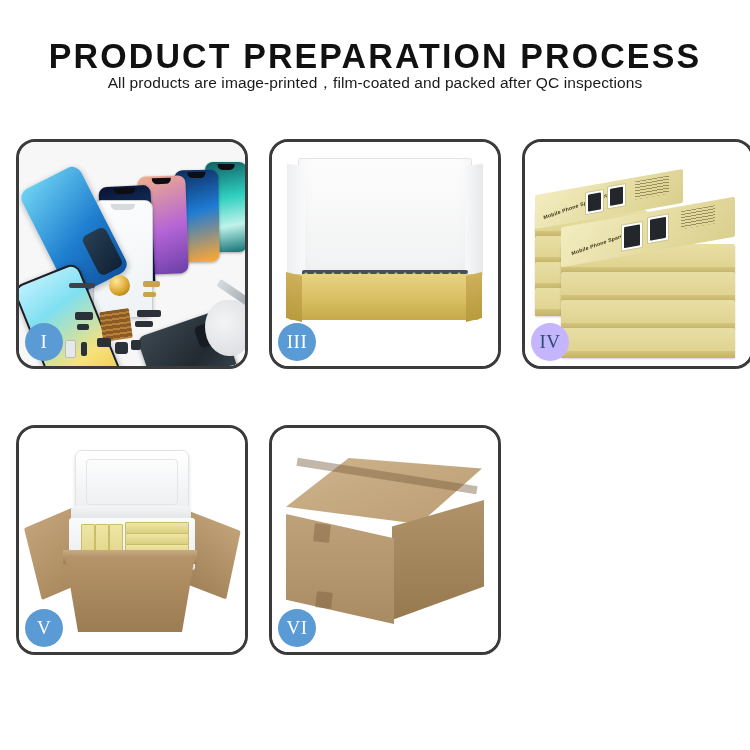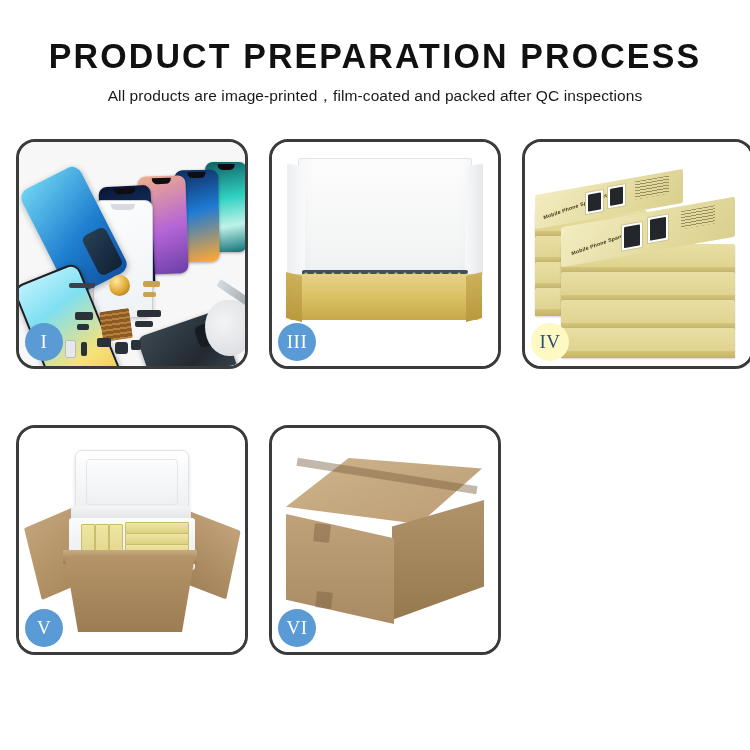--- a/index.html
+++ b/index.html
@@ -20,21 +20,20 @@
   .page-title {
     font-family: "Liberation Sans", sans-serif;
     font-size: 35px;
     font-weight: bold;
     letter-spacing: 2.2px;
     color: #111111;
     line-height: 1;
     transform: scaleX(0.97);
   }
   .page-subtitle {
-    margin-top: 13px;
     font-size: 15.5px;
     font-weight: normal;
     color: #1a1a1a;
     letter-spacing: 0.1px;
   }
 
   
   .grid {
     position: absolute;
     left: 16px;
@@ -69,21 +68,21 @@
     background: #5b9bd5;
     color: #ffffff;
     font-family: "Liberation Serif", serif;
     font-size: 19px;
     display: flex;
     align-items: center;
     justify-content: center;
     letter-spacing: 0.5px;
     z-index: 40;
   }
-  .badge.dim { background: #fef9c3; color: #2b4f72; }
+  .badge.dim { background: #c4b5fd; color: #2b4f72; }
 
   
   .p1-bg { position:absolute; inset:0; background:#f7f7f8; }
   .phone-fan { position:absolute; left:82px; top:18px; width:140px; height:130px; }
   .fanphone {
     position:absolute; border-radius:8px;
     box-shadow:0 1px 3px rgba(0,0,0,.35);
     overflow:hidden;
   }
   .fp1 { width:52px; height:104px; left:0px;  top:26px; transform:rotate(-3deg); z-index:5;

